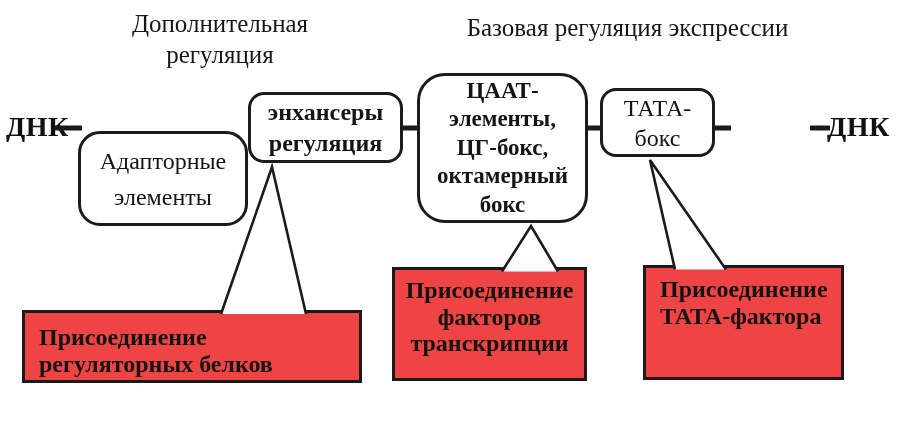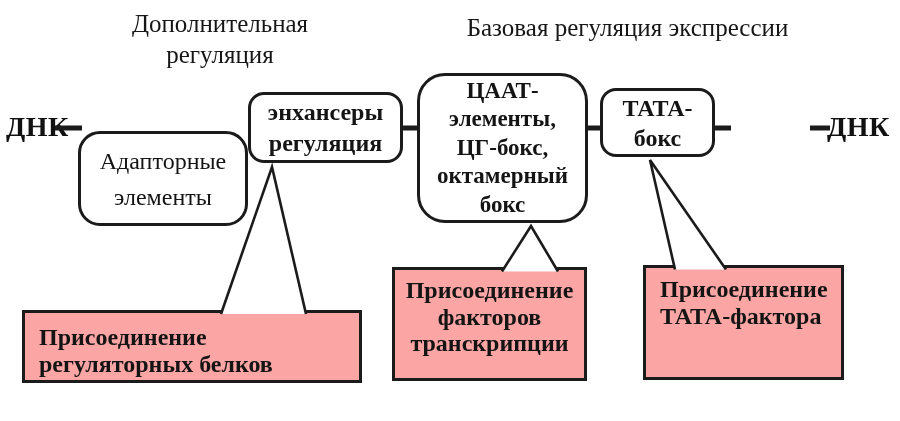--- a/index.html
+++ b/index.html
@@ -42,26 +42,26 @@
     align-items: center;
     justify-content: center;
     text-align: center;
     z-index: 2;
   }
   .dna-box .bx-text { width: 100%; }
 
   #box-adapter   { left: 78px;  top: 90px; width: 170px; height: 95px; border-radius: 22px; font-size: 24px; line-height: 36px; margin-top: 41px; }
   #box-enhancers { left: 248px; top: 92px; width: 155px; height: 71px; border-radius: 16px; font-size: 24px; line-height: 31px; font-weight: bold; }
   #box-caat      { left: 417px; top: 73px; width: 171px; height: 150px; border-radius: 28px; font-size: 23px; line-height: 28.5px; font-weight: bold; }
-  #box-tata      { left: 600px; top: 88px; width: 115px; height: 69px; border-radius: 16px; font-size: 24px; line-height: 30px; font-weight: bold; }
+  #box-tata      { left: 600px; top: 88px; width: 115px; height: 69px; border-radius: 16px; font-size: 24px; line-height: 30px; font-weight: normal; }
   #box-gene      { left: 728px; top: 87px; width: 85px;  height: 68px; border-radius: 18px; font-size: 26px; line-height: 28px; }
 
   .callout {
     box-sizing: border-box;
-    background: #fca5a5;
+    background: #ef4444;
     border: 3px solid #1b1b1b;
     font-weight: bold;
     font-size: 24px;
     line-height: 26.5px;
     z-index: 3;
   }
   #callout-regulatory { left: 22px;  top: 310px; width: 340px; height: 73px;  padding: 11px 14px; text-align: left; }
   #callout-factors    { left: 392px; top: 267px; width: 195px; height: 114px; padding: 7px 4px;  text-align: center; }
   #callout-tata       { left: 643px; top: 265px; width: 201px; height: 115px; padding: 8px 14px;  text-align: left; }
 

